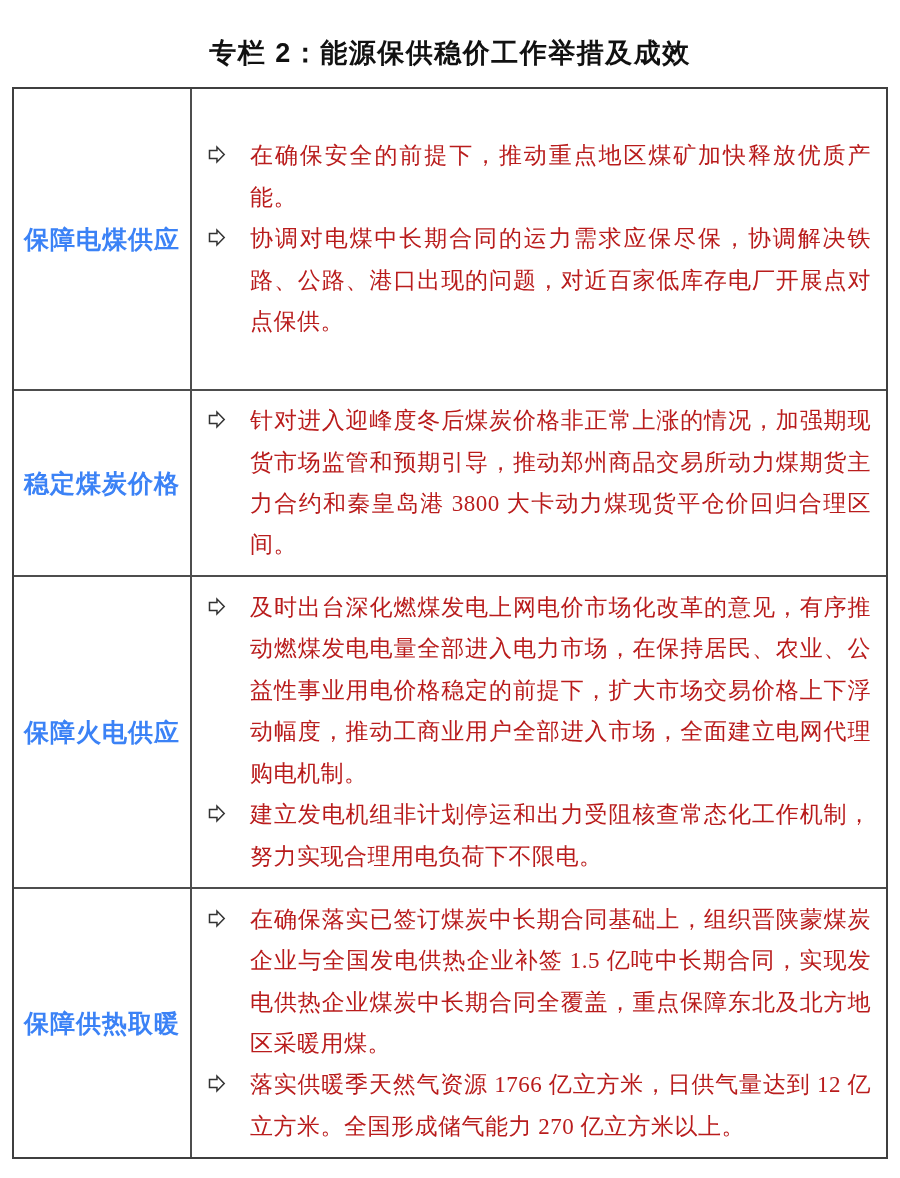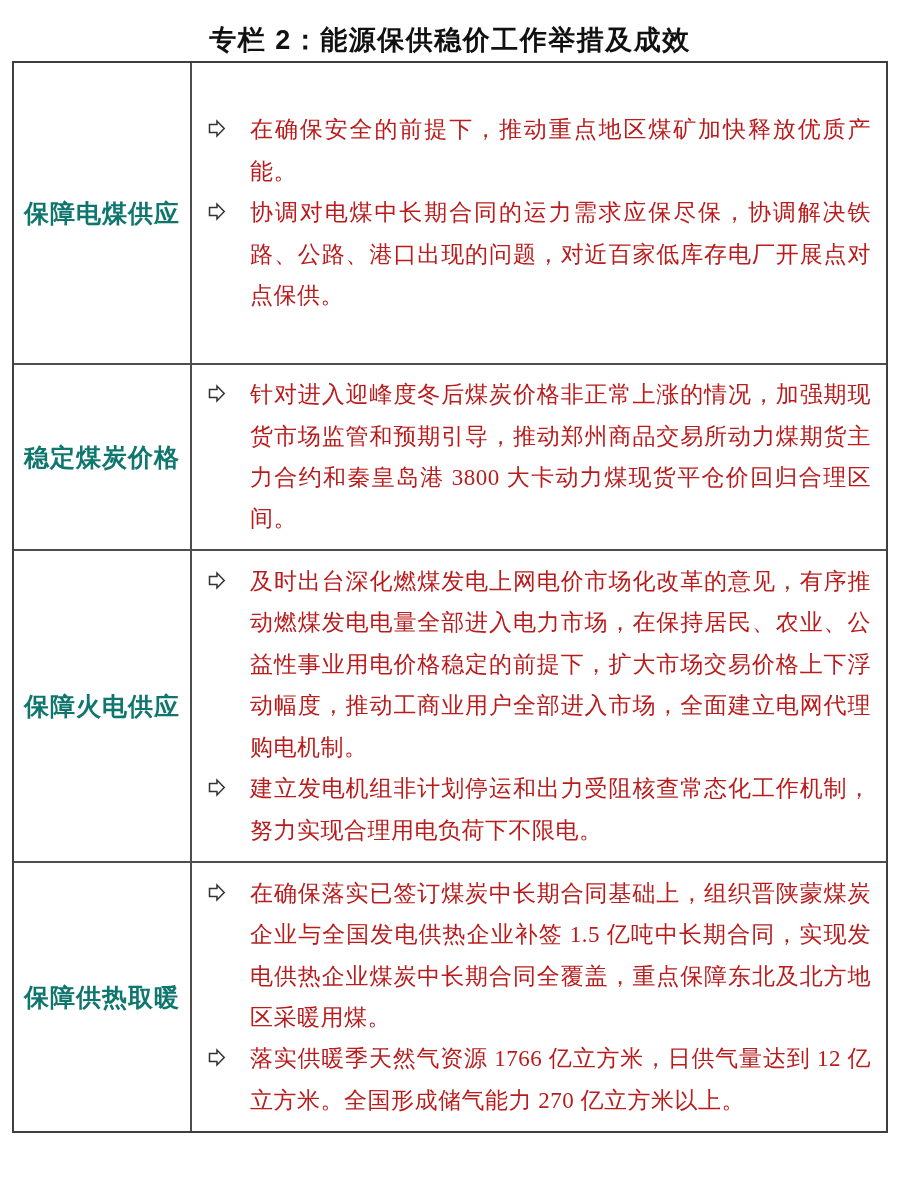--- a/index.html
+++ b/index.html
@@ -10,21 +10,21 @@
   .page {
     width: 900px;
     height: 1178px;
     background: #ffffff;
     box-sizing: border-box;
     overflow: hidden;
     font-family: "Liberation Serif", "DejaVu Serif", serif;
     color: #1a1a1a;
   }
   .title {
-    margin: 0;
+    margin: 13px;
     padding-top: 22px;
     height: 61px;
     box-sizing: border-box;
     text-align: center;
     font-family: "Liberation Sans", "DejaVu Sans", sans-serif;
     font-weight: bold;
     font-size: 27px;
     letter-spacing: 1.5px;
     color: #111111;
   }
@@ -50,21 +50,21 @@
     display: flex;
     align-items: center;
     justify-content: center;
     box-sizing: border-box;
   }
   .label-cell span {
     font-family: "Liberation Sans", "DejaVu Sans", sans-serif;
     font-weight: bold;
     font-size: 25px;
     letter-spacing: 1px;
-    color: #0f766e;
+    color: #3b82f6;
     white-space: nowrap;
   }
   .content-cell {
     flex: 1 1 auto;
     display: flex;
     flex-direction: column;
     justify-content: center;
     padding-right: 15px;
     box-sizing: border-box;
     min-width: 0;

